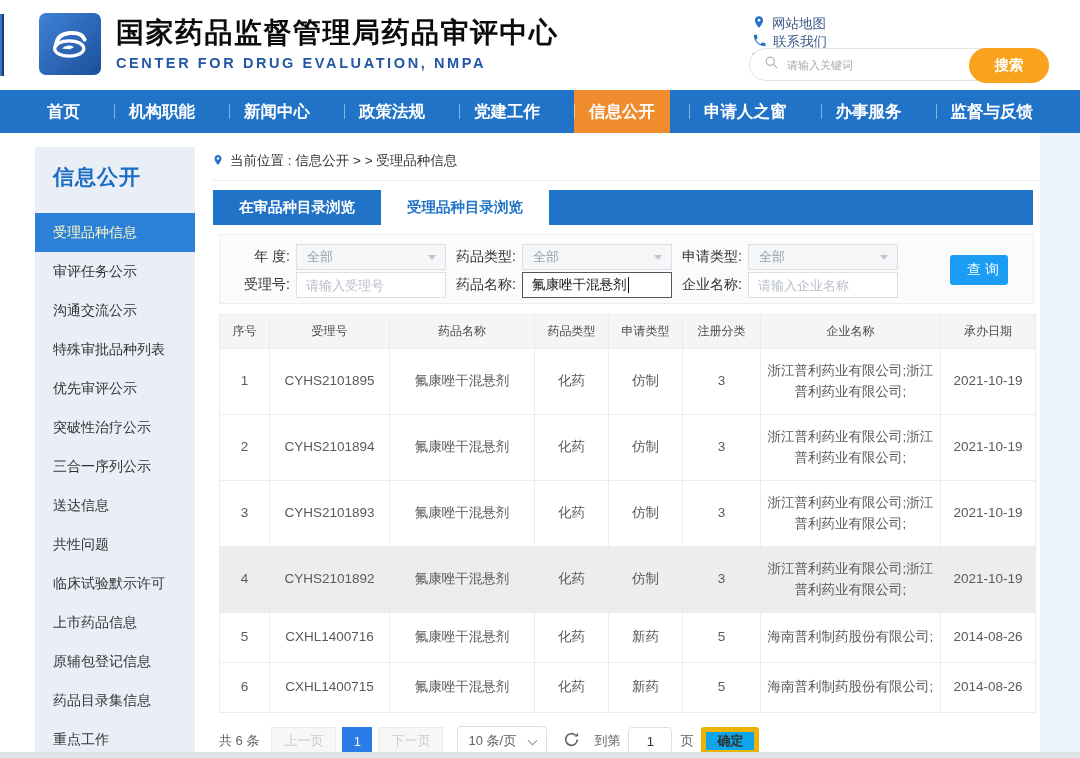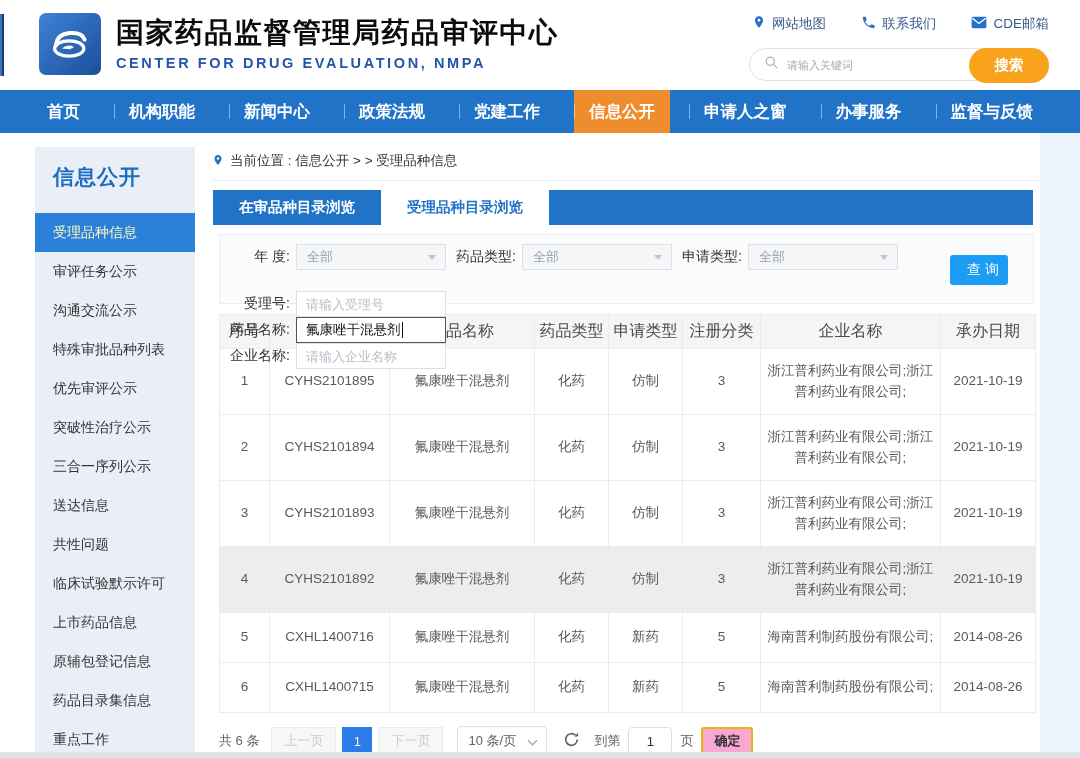--- a/index.html
+++ b/index.html
@@ -10,21 +10,21 @@
   .left-strip { position:absolute; left:0; top:14px; width:9px; height:62px;
     background:linear-gradient(to right,#3f74b5 0,#3f74b5 2px,#123e7a 2px); }
 
   
   .header { position:absolute; top:0; left:4px; width:1080px; height:90px; background:#fff; }
   .logo { position:absolute; left:35px; top:13px; width:62px; height:62px; border-radius:7px;
     background:linear-gradient(135deg,#3f82d6,#1c4f9a); display:flex; align-items:center; justify-content:center; }
   .title-block { position:absolute; left:112px; top:17px; }
   .title-cn { font-size:28px; font-weight:bold; color:#0b0b0b; letter-spacing:1.5px; line-height:32px; }
   .title-en { margin-top:6px; font-size:14.5px; font-weight:bold; color:#2456a8; letter-spacing:2.6px; }
-  .quick-links { position:absolute; top:14px; left:748px; width:297px; display:flex; justify-content:space-between; }
+  .quick-links { position:absolute; top:14px; left:748px; width:297px; display:flex; justify-content:flex-start;flex-direction:column; }
   .qlink { display:flex; align-items:center; gap:6px; font-size:13.5px; color:#3a5a8a; cursor:pointer; }
   .search-wrap { position:absolute; top:48px; left:745px; width:300px; height:33px; }
   .search-pill { position:relative; width:100%; height:100%; border:1px solid #e3e3e3; border-radius:17px;
     background:#fff; display:flex; align-items:center; padding-left:14px; }
   .search-pill input { border:none; outline:none; font-size:11px; width:180px; margin-left:8px;
     font-family:inherit; color:#ef4444; background:transparent; }
   .search-pill input::placeholder { color:#a9a9a9; }
   .search-btn { position:absolute; right:-1px; top:-1px; width:80px; height:35px; border:none; cursor:pointer;
     border-radius:17.5px; background:#f9a31c; color:#fff; font-size:14.5px; font-weight:bold; font-family:inherit; }
 
@@ -52,38 +52,38 @@
   .bc-line { width:828px; margin:8px 0 9px 7px; border-bottom:1px solid #ededed; }
 
   .tabbar { display:flex; width:820px; margin-left:8px; height:35px; background:#2173c7; }
   .tab { padding:0 26px; line-height:35px; font-size:14.5px; font-weight:bold; color:#fff; cursor:pointer; }
   .tab.active { background:#fff; color:#2173c7; }
 
   .filter { position:relative; width:815px; height:70px; margin:9px 0 0 14px;
     background:#fafbfc; border:1px solid #ebedf0; }
   .f-row { position:absolute; left:0; display:flex; align-items:center; }
   .f-row.r1 { top:9px; }
-  .f-row.r2 { top:56px;flex-direction:column; }
+  .f-row.r2 { top:37px; }
   .f-group { display:flex; align-items:center; width:226px;justify-content:space-between; }
   .f-label { width:70px; text-align:right; font-size:14px; color:#333; margin-right:6px; white-space:nowrap; }
   .f-select { position:relative; width:150px; height:26px; background:#f5f6f8; border:1px solid #dcdfe4;
     display:flex; align-items:center; padding:0 10px; font-size:13px; color:#98a0aa; cursor:pointer; }
   .f-select .tri { position:absolute; right:9px; top:10px; width:0; height:0;
     border-left:4.5px solid transparent; border-right:4.5px solid transparent; border-top:5.5px solid #c0c4cc; }
   .f-input { width:150px; height:26px; background:#fff; border:1px solid #dcdfe4; padding:0 9px;
     font-size:13px; color:#333; font-family:inherit; outline:none; }
   .f-input::placeholder { color:#b8bec8; }
   .f-input.focused { border:1px solid #555; display:flex; align-items:center; font-size:13.5px; color:#111; cursor:text; }
   .caret-bar { display:inline-block; width:1.5px; height:16px; background:#111; margin-left:1px; }
   .query-btn { position:absolute; left:730px; top:20px; width:58px; height:30px; border:none; border-radius:3px;
     background:#1b9df3; color:#fff; font-size:14px; font-family:inherit; cursor:pointer; letter-spacing:4px; padding-left:12px; }
 
   table.data { width:816px; margin:10px 0 0 14px; border-collapse:collapse; table-layout:fixed; }
   table.data th, table.data td { border:1px solid #ececec; text-align:center; vertical-align:middle; }
-  table.data th { height:34px; background:#f5f5f6; font-size:16px; font-weight:normal; color:#4a4a4a; }
+  table.data th { height:34px; background:#f5f5f6; font-size:12px; font-weight:normal; color:#4a4a4a; }
   table.data td { font-size:13.5px; color:#5a5a5a; line-height:1.55; padding:2px 6px; }
   tr.tall td { height:66px; }
   tr.short td { height:50px; }
   tr.hl td { background:#ededee; }
   .co-sn{width:50px} .co-no{width:120px} .co-name{width:145px} .co-type{width:74px}
   .co-app{width:74px} .co-reg{width:78px} .co-ent{width:180px} .co-date{width:95px}
 
   .pagination { display:flex; align-items:center; margin:13px 0 0 14px; height:30px; font-size:13px; color:#606266; }
   .pg-total { margin-right:12px; }
   .pg-btn { height:28px; padding:0 12px; display:flex; align-items:center; background:#f7f7f8;
@@ -91,21 +91,21 @@
   .pg-cur { width:30px; height:28px; margin:0 6px; display:flex; align-items:center; justify-content:center;
     background:#2b7ce9; color:#fff; cursor:pointer; }
   .pg-size { position:relative; width:90px; height:30px; margin-left:14px; border:1px solid #dcdfe6; border-radius:4px;
     background:#fff; display:flex; align-items:center; padding-left:10px; color:#606266; cursor:pointer; }
   .chev { position:absolute; right:10px; top:10px; width:7px; height:7px;
     border-right:1.7px solid #909399; border-bottom:1.7px solid #909399; transform:rotate(45deg); }
   .pg-refresh { margin-left:16px; display:flex; align-items:center; cursor:pointer; }
   .pg-goto { margin-left:14px; display:flex; align-items:center; gap:8px; }
   .pg-goto input { width:44px; height:28px; border:1px solid #dcdfe6; border-radius:4px; text-align:center;
     font-size:13px; color:#303133; font-family:inherit; outline:none; }
-  .pg-confirm { height:28px; padding:0 11px; background:#f9a8d4; border:2px solid #eab308; border-radius:3px;
+  .pg-confirm { height:28px; padding:0 11px; background:#0ea5e9; border:5px solid #eab308; border-radius:3px;
     font-size:13px; font-weight:bold; color:#303133; font-family:inherit; cursor:pointer; }
 </style>
 </head>
 <body>
 
 <div class="left-strip"></div>
 
 <div class="header">
   <div class="logo">
     <span>

